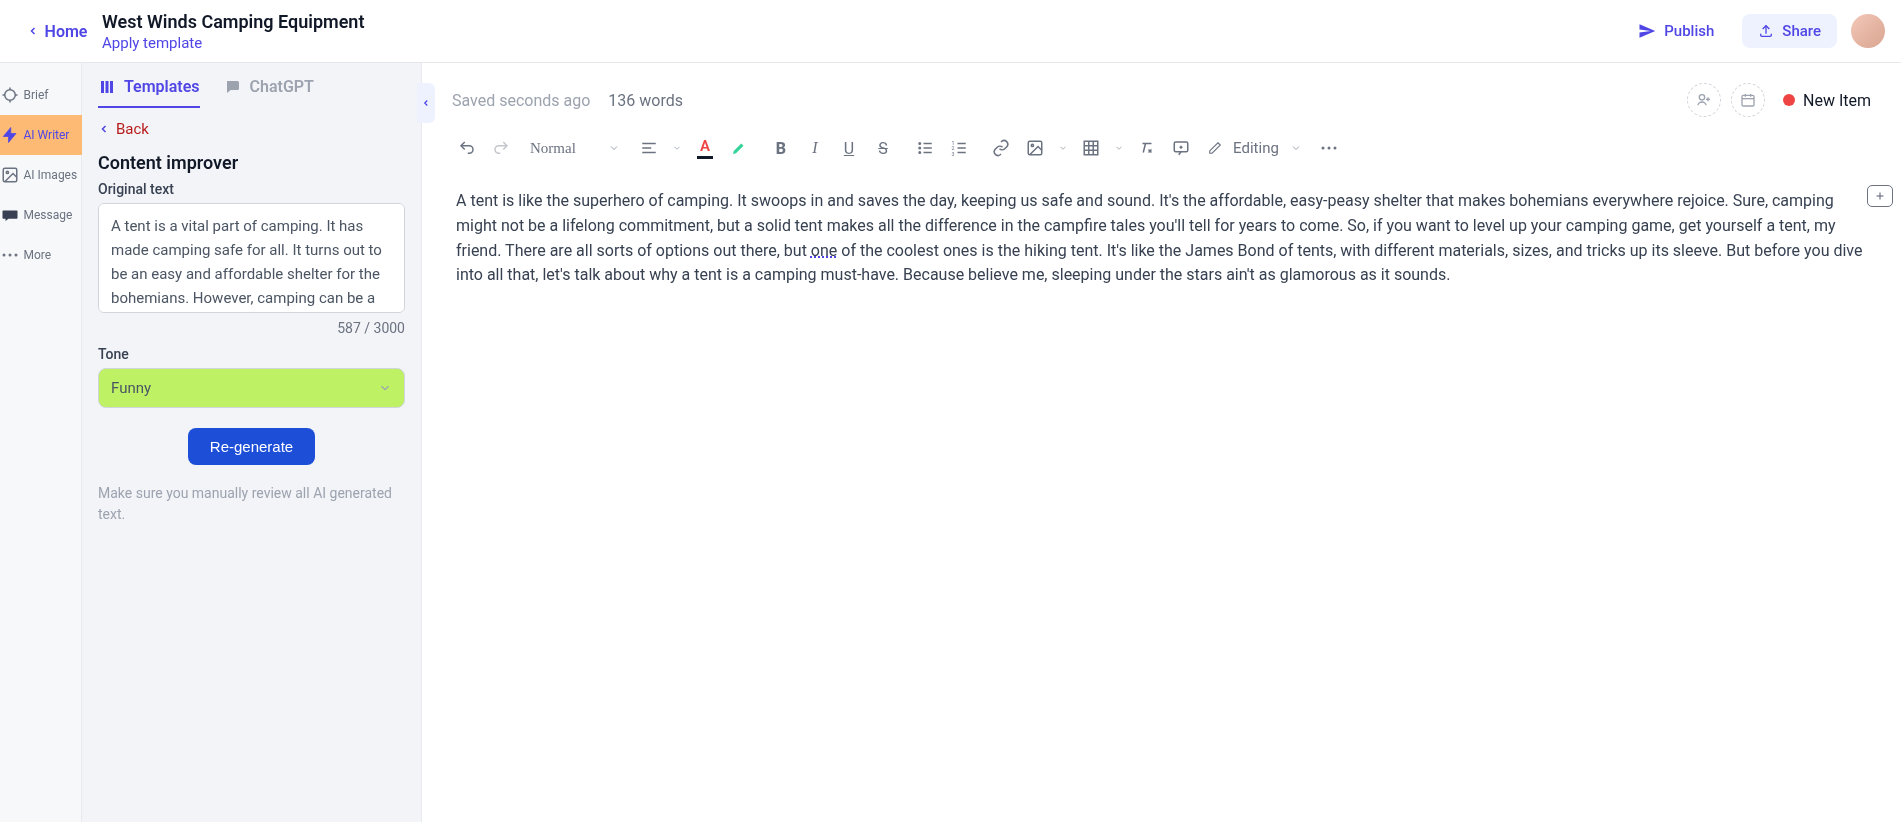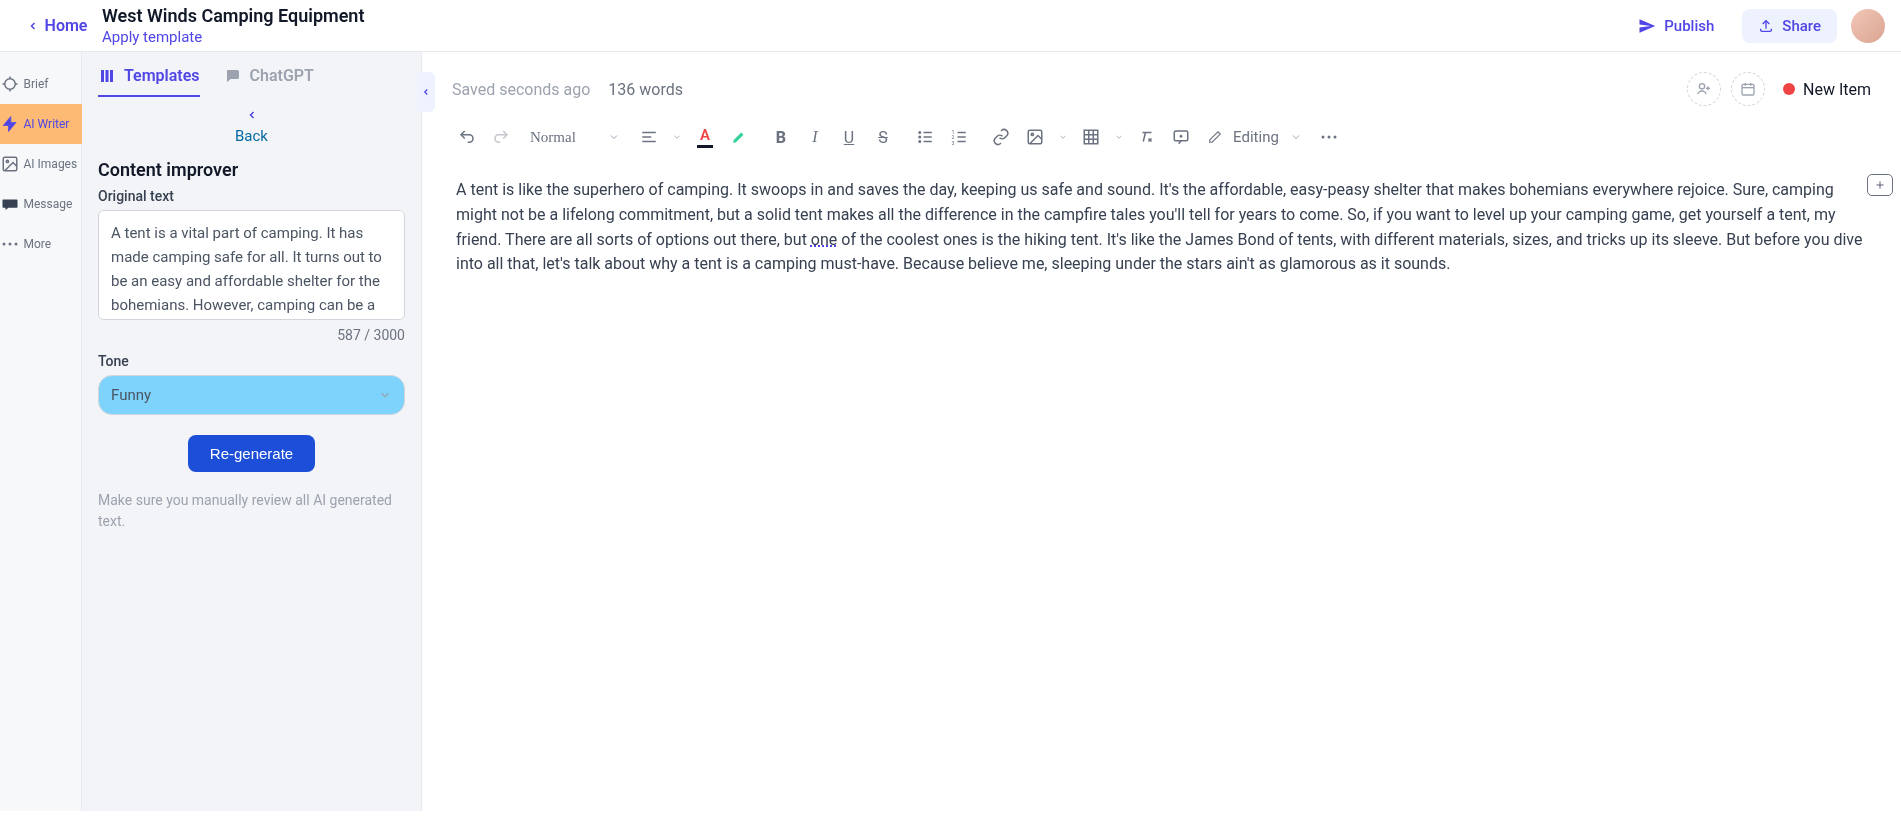--- a/index.html
+++ b/index.html
@@ -1,17 +1,17 @@
 <!DOCTYPE html>
 <html><head>
 <meta charset="utf-8">
 <style>
 * { box-sizing: border-box; margin: 0; padding: 0; }
 body { font-family: -apple-system, BlinkMacSystemFont, "Segoe UI", Roboto, Helvetica, Arial, sans-serif; background: #fff; color: #1f2937; font-size: 14px; }
-.topbar { display: flex; align-items: center; height: 52px; border-bottom: 1px solid #e5e7eb; padding: 0 16px; }
+.topbar { display: flex; align-items: center; height: 63px; border-bottom: 1px solid #e5e7eb; padding: 0 16px; }
 .home-btn { display: flex; align-items: center; gap: 6px; color: #4f46e5; font-size: 16px; font-weight: 600; cursor: pointer; padding: 0 8px; width: 82px; justify-content: center;}
 .title-block { display: flex; flex-direction: column; justify-content: center; gap: 2px; margin-left: 4px;}
 .page-title { font-size: 18px; font-weight: 600; color: #111827; }
 .apply-template { font-size: 15px; color: #4f46e5; cursor: pointer; }
 .top-spacer { flex: 1; }
 .top-actions { display: flex; align-items: center; gap: 14px; }
 .publish-btn { display: flex; align-items: center; gap: 8px; color: #4f46e5; font-size: 15px; font-weight: 500; cursor: pointer; padding: 8px 14px; }
 .share-btn { display: flex; align-items: center; gap: 8px; color: #4f46e5; font-size: 15px; font-weight: 500; cursor: pointer; padding: 8px 16px; background: #eef2ff; border-radius: 8px; }
 .avatar { width: 34px; height: 34px; border-radius: 50%; background: linear-gradient(135deg,#f3c7b8,#d9a590); background-size:cover; }
 
@@ -22,30 +22,30 @@
 .rail-item.active { background: #fdba74; color: #4f46e5; }
 .rail-item.active .rail-icon svg { stroke: #4f46e5; fill:#4f46e5; }
 .rail-icon { width: 20px; height: 20px; display:flex; align-items:center; justify-content:center; }
 
 .sidepanel { width: 340px; background: #f3f4f8; border-right: 1px solid #e8eaef; display: flex; flex-direction: column; position: relative; }
 .collapse-handle { position: absolute; right: -14px; top: 20px; width: 18px; height: 40px; background: #eef2ff; border-radius: 0 6px 6px 0; display: flex; align-items: center; justify-content: center; color: #4f46e5; cursor: pointer; }
 .panel-tabs { display: flex; gap: 24px; padding: 14px 16px 0 16px; }
 .panel-tab { display: flex; align-items: center; gap: 8px; font-size: 16px; font-weight: 600; color: #9ca3af; padding-bottom: 10px; cursor: pointer; border-bottom: 2px solid transparent;}
 .panel-tab.active { color: #4f46e5; border-bottom-color: #4f46e5; }
 .panel-body { padding: 12px 16px 16px 16px; overflow-y: auto; }
-.back-link { display: flex; align-items: center; gap: 6px; color: #0369a1; font-size: 15px; cursor: pointer; margin-bottom: 14px; flex-direction: column; }
+.back-link { display: flex; align-items: center; gap: 6px; color: #b91c1c; font-size: 15px; cursor: pointer; margin-bottom: 14px; }
 .panel-heading { font-size: 18px; font-weight: 600; color: #111827; margin-bottom: 8px; }
 .panel-desc { font-size: 14px; color: #9ca3af; line-height: 1.4; margin-bottom: 20px; }
 .form-label { font-size: 14px; font-weight: 500; color: #374151; margin-bottom: 6px; display:block;}
 .text-area { width: 100%; border: 1px solid #d1d5db; border-radius: 6px; padding: 10px 12px; font-size: 15px; resize: none; height: 110px; line-height: 1.6; color: #4b5563; background:#fff; font-family:inherit;}
 .text-area::-webkit-scrollbar { width: 12px; }
 .text-area::-webkit-scrollbar-track { background:#eef0f4; }
 .text-area::-webkit-scrollbar-thumb { background:#c6c9d0; }
 .char-count { text-align: right; font-size: 14px; color: #6b7280; margin-top: 4px; }
-.tone-select { width: 100%; border: 1px solid #d1d5db; border-radius: 14px; padding: 10px 12px; font-size: 15px; color:#4b5563; background:#7dd3fc; display:flex; align-items:center; justify-content:space-between; cursor:pointer;}
+.tone-select { width: 100%; border: 1px solid #d1d5db; border-radius: 8px; padding: 10px 12px; font-size: 15px; color:#4b5563; background:#bef264; display:flex; align-items:center; justify-content:space-between; cursor:pointer;}
 .regen-btn { display: block; margin: 20px auto 18px auto; background: #1d4ed8; color: #fff; border: none; border-radius: 8px; padding: 10px 22px; font-size: 15px; font-weight: 500; cursor: pointer; }
 .review-note { font-size: 14px; color: #9ca3af; line-height: 1.5; }
 
 .editor-pane { flex: 1; display: flex; flex-direction: column; }
 .editor-top { display: flex; align-items: center; padding: 20px 30px 10px 30px; }
 .save-status { font-size: 16px; color: #9ca3af; margin-right: 18px; }
 .word-count { font-size: 16px; color: #6b7280; }
 .editor-top-spacer { flex:1;}
 .dashed-circle { width: 34px; height: 34px; border: 1.5px dashed #d1d5db; border-radius: 50%; display:flex; align-items:center; justify-content:center; color:#9ca3af; margin-left:10px; cursor:pointer;}
 .status-pill { display:flex; align-items:center; gap:8px; margin-left:18px; font-size:16px; color:#111827;}

